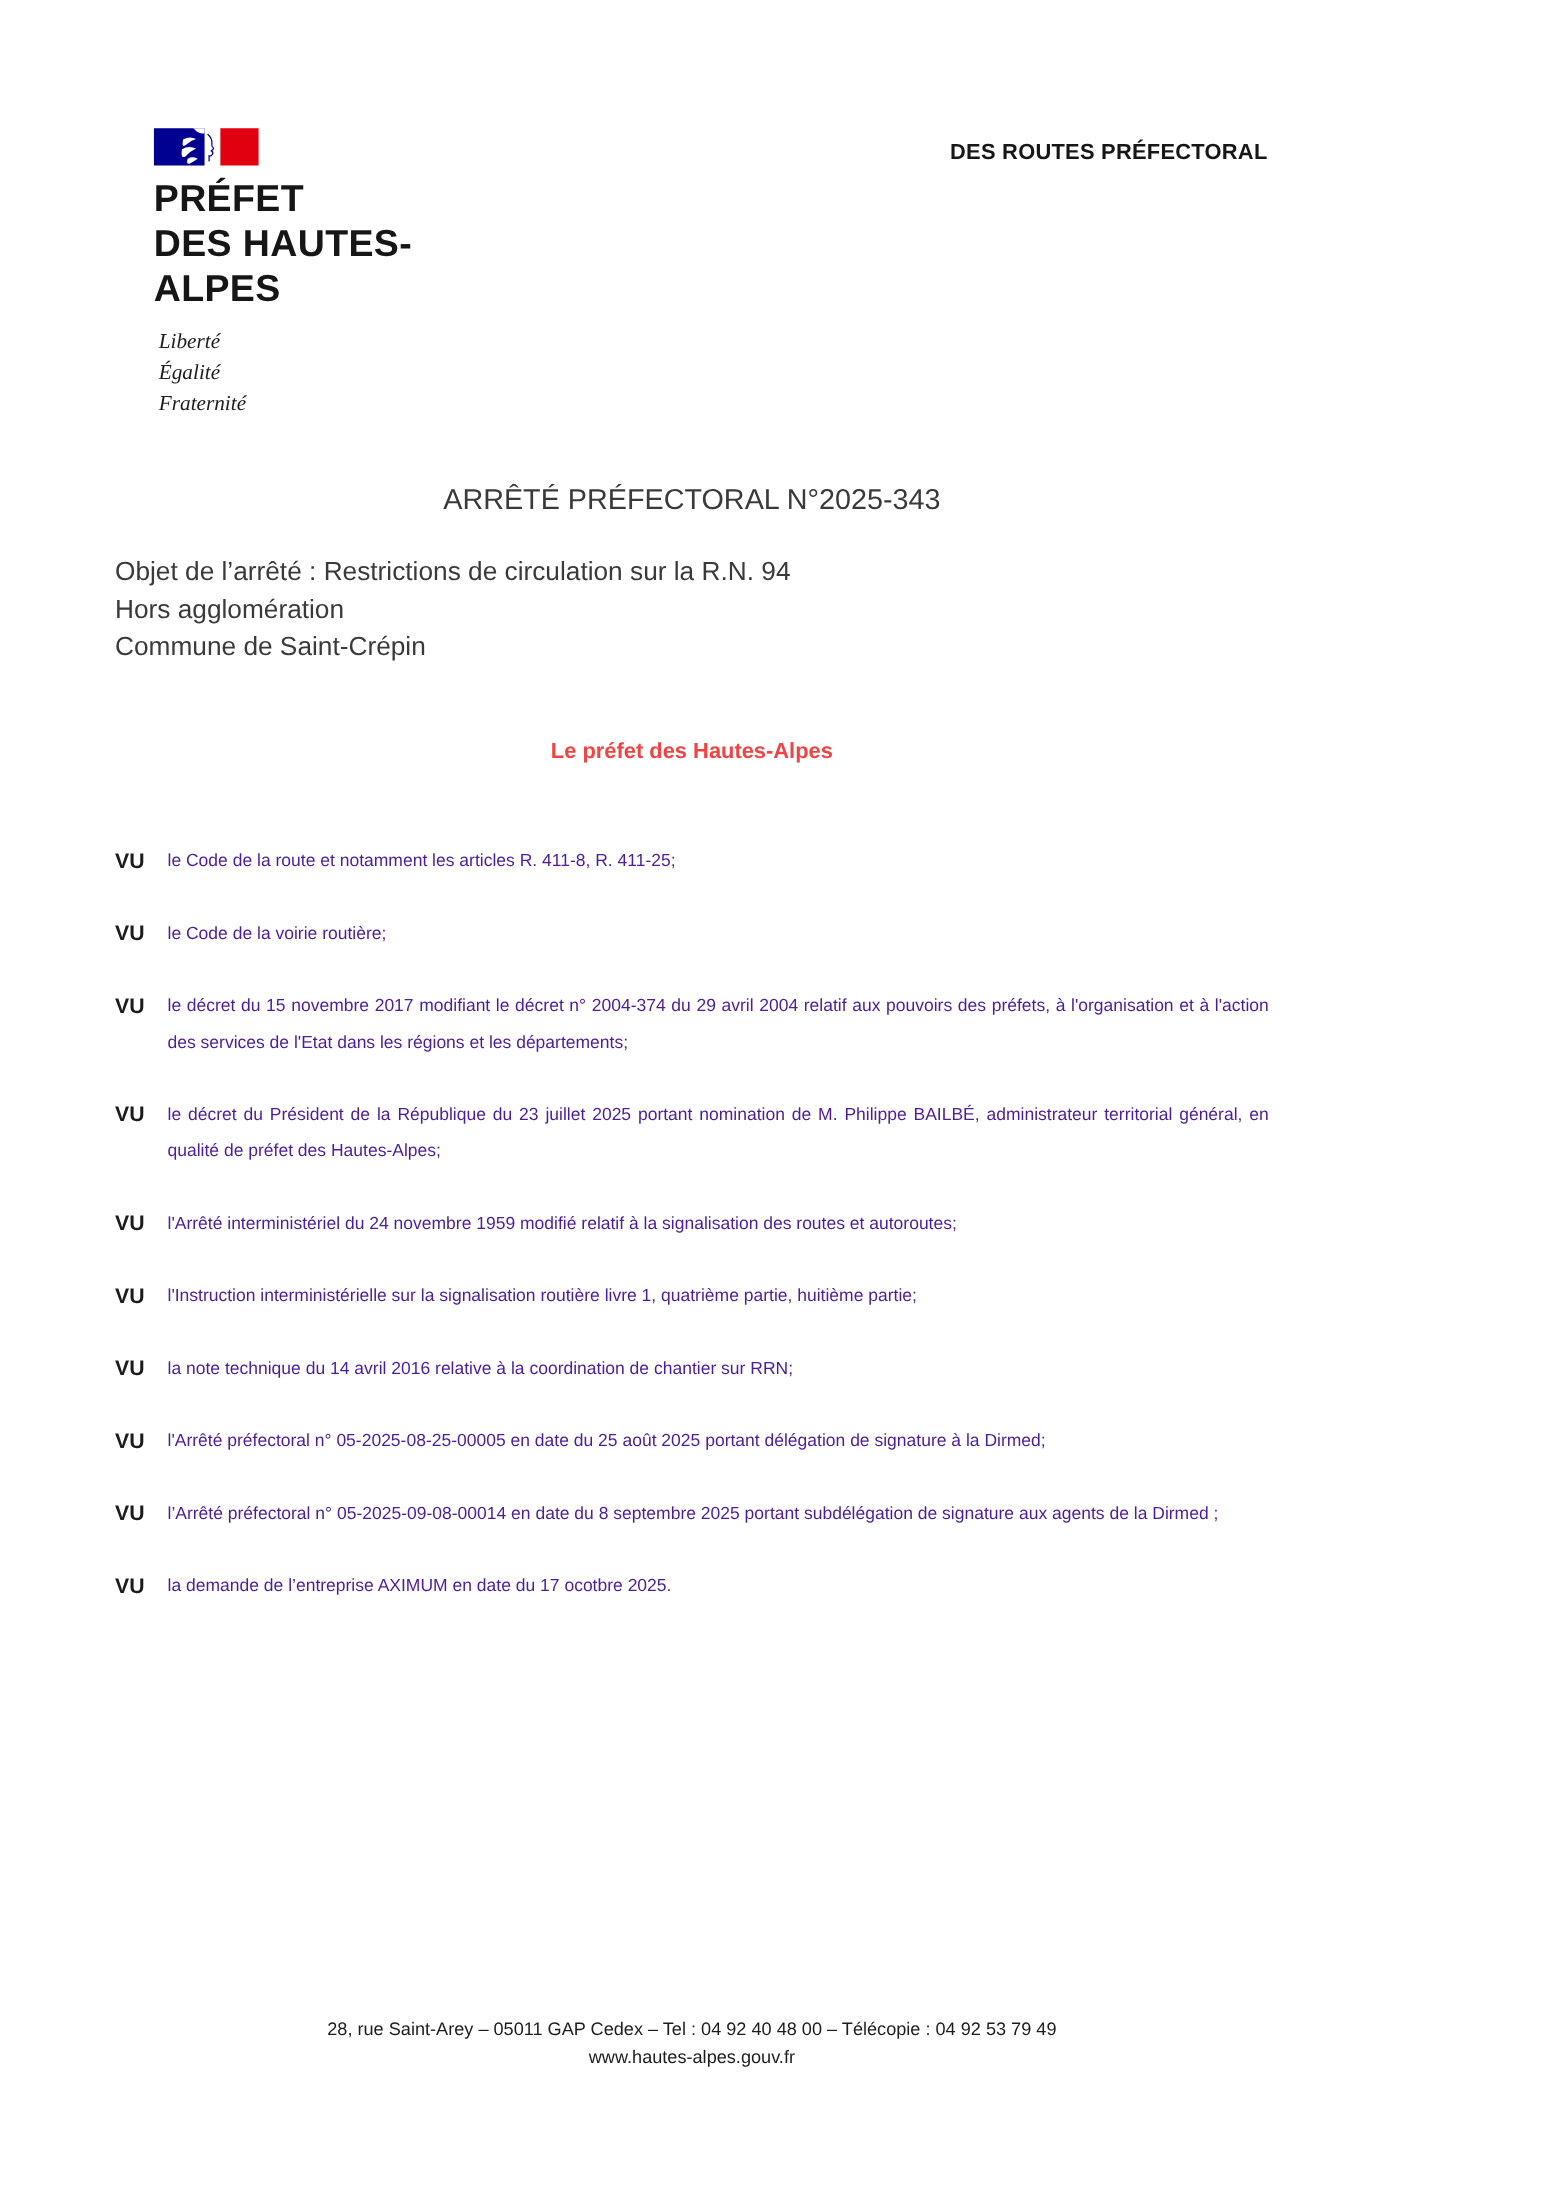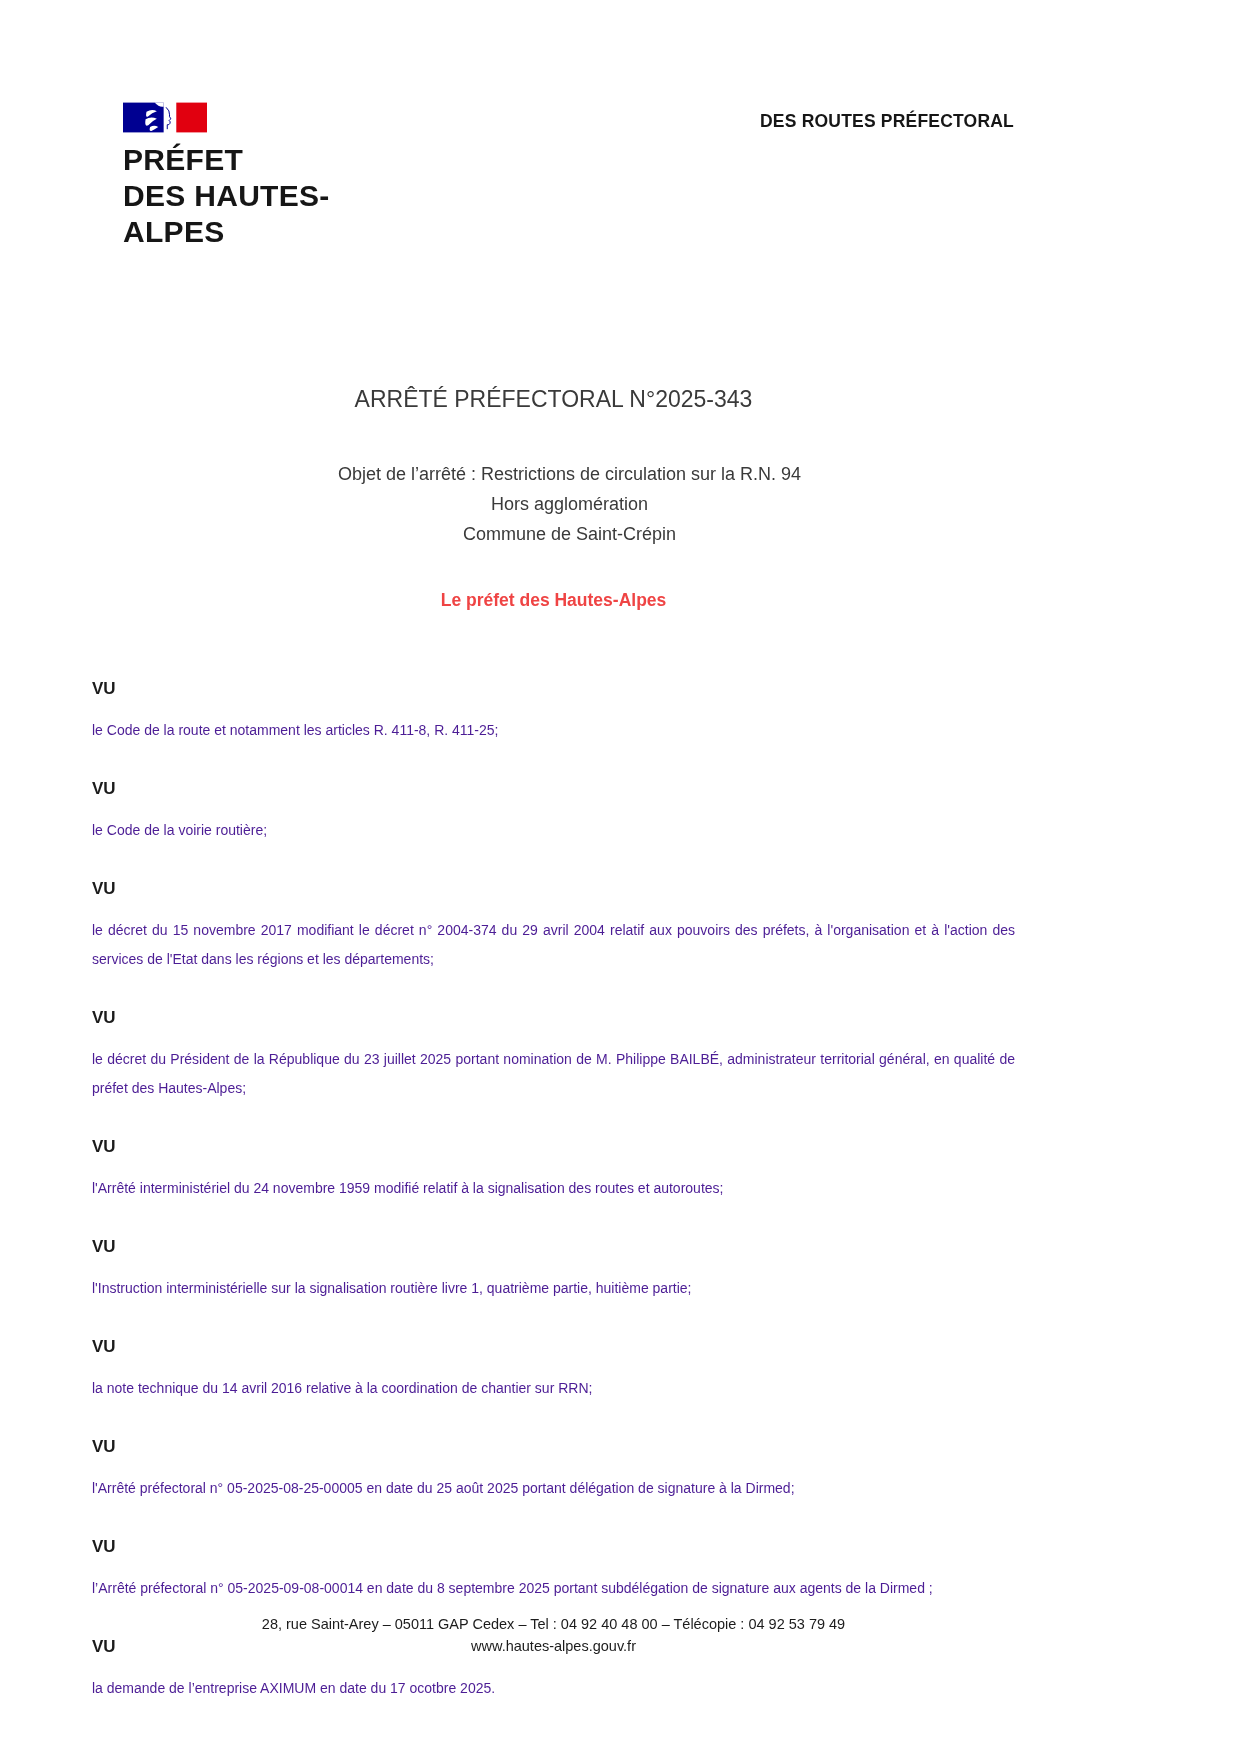--- a/index.html
+++ b/index.html
@@ -30,30 +30,30 @@
   }
   .direction span { display: block; }
 
   
   .content { position: absolute; left: 92px; top: 0; width: 923px; }
   .doc-title {
     position: absolute; top: 386px; left: 0; width: 100%;
     text-align: center; font-size: 23px; font-weight: 400; line-height: 27px; color: #3a3a3a;
     margin: 0;
   }
-  .subject { position: absolute; top: 443px; left: 0; width: 100%; text-align: center; font-size: 18px; line-height: 30px; color: #3a3a3a; margin: 16px; }
+  .subject { position: absolute; top: 443px; left: 0; width: 100%; text-align: left; font-size: 21px; line-height: 30px; color: #3a3a3a; margin: 0; }
   .subject span { display: block; }
   .issuer {
     position: absolute; top: 587px; left: 0; width: 100%;
     text-align: center; font-size: 17.5px; font-weight: 700; line-height: 27px; color: #ef4444; margin: 0;
   }
 
   
   .vu-list { position: absolute; top: 674px; left: 0; width: 100%; }
-  .vu-item { display: flex; margin-bottom: 29px; flex-direction: column; }
+  .vu-item { display: flex; margin-bottom: 29px; }
   .vu-label { flex: 0 0 42px; font-weight: 700; font-size: 17px; line-height: 29px; color: #1c1c1c; }
   .vu-text { flex: 1; margin: 0; font-size: 14px; line-height: 29px; color: #4c1d95; text-align: justify; }
   .vu-text.single { text-align: left; }
 
   
   .page-footer { position: absolute; top: 1613px; left: 0; width: 100%; text-align: center; font-size: 14.5px; line-height: 22px; color: #1c1c1c; }
   .page-footer span { display: block; }
 </style>
 </head>
 <body>
@@ -67,20 +67,25 @@
       <path d="M70,0 Q80,11 90,9 L90,0 Z" fill="#ffffff"></path>
       <path d="M52,20 Q64,13 75,19 Q64,22 56,30 Q49,35 52,20 Z" fill="#ffffff"></path>
       <path d="M50,37 Q62,30 75,36 Q64,41 56,50 Q47,55 50,37 Z" fill="#ffffff"></path>
       <path d="M60,54 Q69,49 78,54 Q69,60 63,63 Q57,64 60,54 Z" fill="#ffffff"></path>
       <path class="face-line" d="M96,11 Q104,18 103,27 Q102,32 105,34 Q107,36 104,38 L102,40 Q106,42 104,46 Q102,50 98,49 L98,58"></path>
     </svg>
     <div class="brand-name">
       <span>PRÉFET</span>
       <span>DES HAUTES-</span>
       <span>ALPES</span>
+    </div>
+    <div class="motto">
+      <span>Liberté</span>
+      <span>Égalité</span>
+      <span>Fraternité</span>
     </div>
   </div>
 
   <div class="direction">
     <span>DES ROUTES PRÉFECTORAL</span>
   </div>
 
   <div class="content">
 
     <p class="doc-title">ARRÊTÉ PRÉFECTORAL N°2025-343</p>

